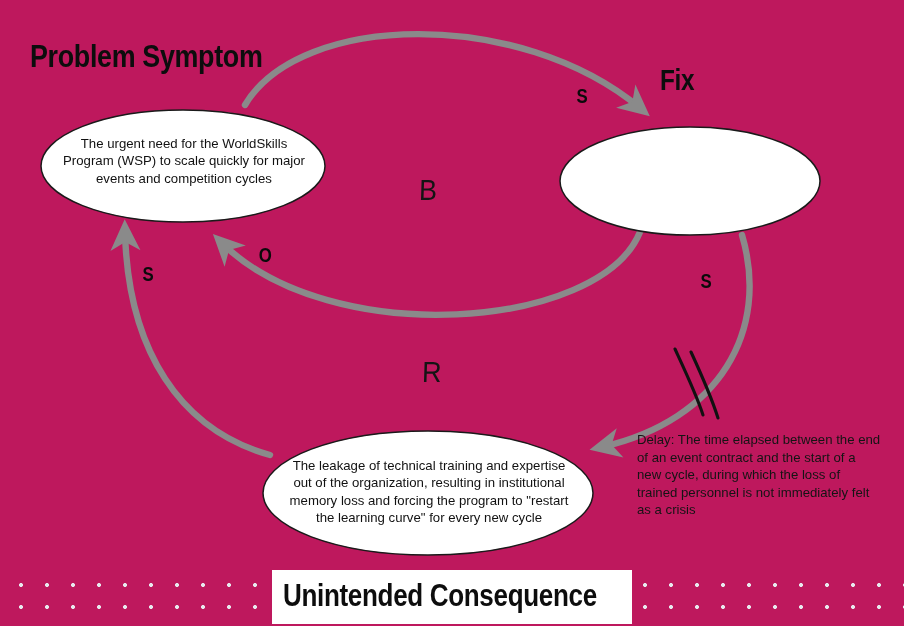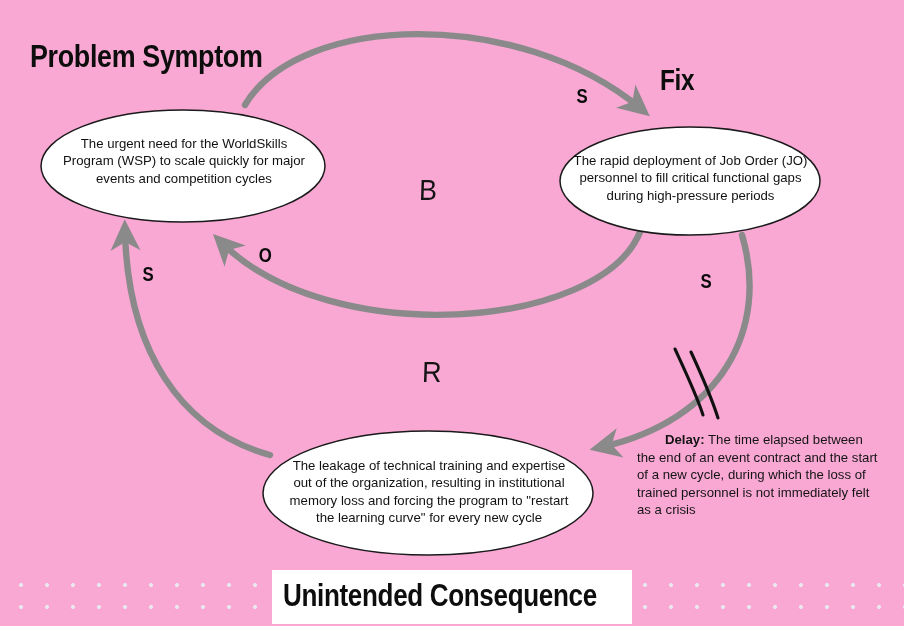--- a/index.html
+++ b/index.html
@@ -7,21 +7,21 @@
     padding: 0;
     background: #ffffff;
   }
   body {
     font-family: "Liberation Sans", sans-serif;
   }
   #canvas {
     position: relative;
     width: 904px;
     height: 626px;
-    background: #f9a8d4;
+    background: #be185d;
     overflow: hidden;
   }
   #diagram-svg {
     position: absolute;
     left: 0;
     top: 0;
     width: 904px;
     height: 626px;
   }
   .node-text {
@@ -79,22 +79,21 @@
     position: absolute;
     left: 637px;
     top: 431px;
     width: 245px;
     font-family: "Liberation Sans", sans-serif;
     font-size: 13.2px;
     line-height: 1.33;
     color: #141414;
   }
   #delay-note b {
-    font-weight: bold;
-    margin-left: 28px;
+    font-weight: normal;
   }
   #dot-band {
     position: absolute;
     left: 0;
     top: 568px;
     width: 904px;
     height: 58px;
     background-image:
       radial-gradient(#e8e9ee 2.1px, rgba(255,255,255,0) 2.4px);
     background-size: 26px 22px;
@@ -145,21 +144,20 @@
   </svg>
 
   <div class="heading" id="heading-problem">Problem Symptom</div>
 
   <div class="heading" id="heading-fix">Fix</div>
 
   <div class="heading" id="heading-unintended">Unintended Consequence</div>
 
   <div class="node-text" id="node-text-problem" style="left:55px; top:135px; width:258px;">The urgent need for the WorldSkills Program (WSP) to scale quickly for major events and competition cycles</div>
 
-  <div class="node-text" id="node-text-fix" style="left:567px; top:152px; width:247px;">The rapid deployment of Job Order (JO) personnel to fill critical functional gaps during high-pressure periods</div>
 
   <div class="node-text" id="node-text-consequence" style="left:283px; top:457px; width:292px;">The leakage of technical training and expertise out of the organization, resulting in institutional memory loss and forcing the program to "restart the learning curve" for every new cycle</div>
 
   <div class="loop-label" style="left:419px; top:175px;">B</div>
 
   <div class="loop-label" style="left:422px; top:357px;">R</div>
 
   <div class="polarity" style="left:575px; top:84px;">S</div>
 
   <div class="polarity" style="left:257px; top:243px;">O</div>

